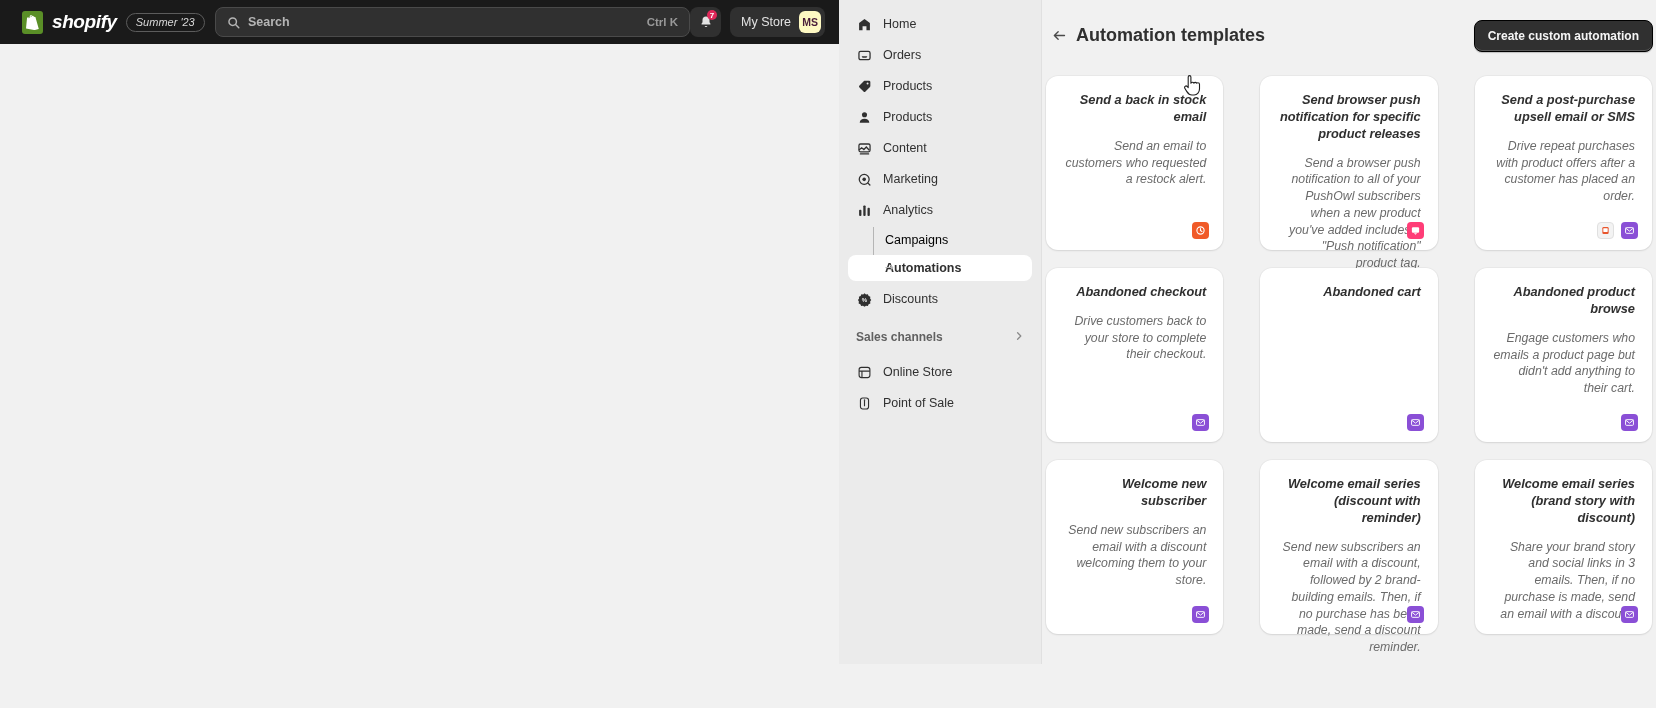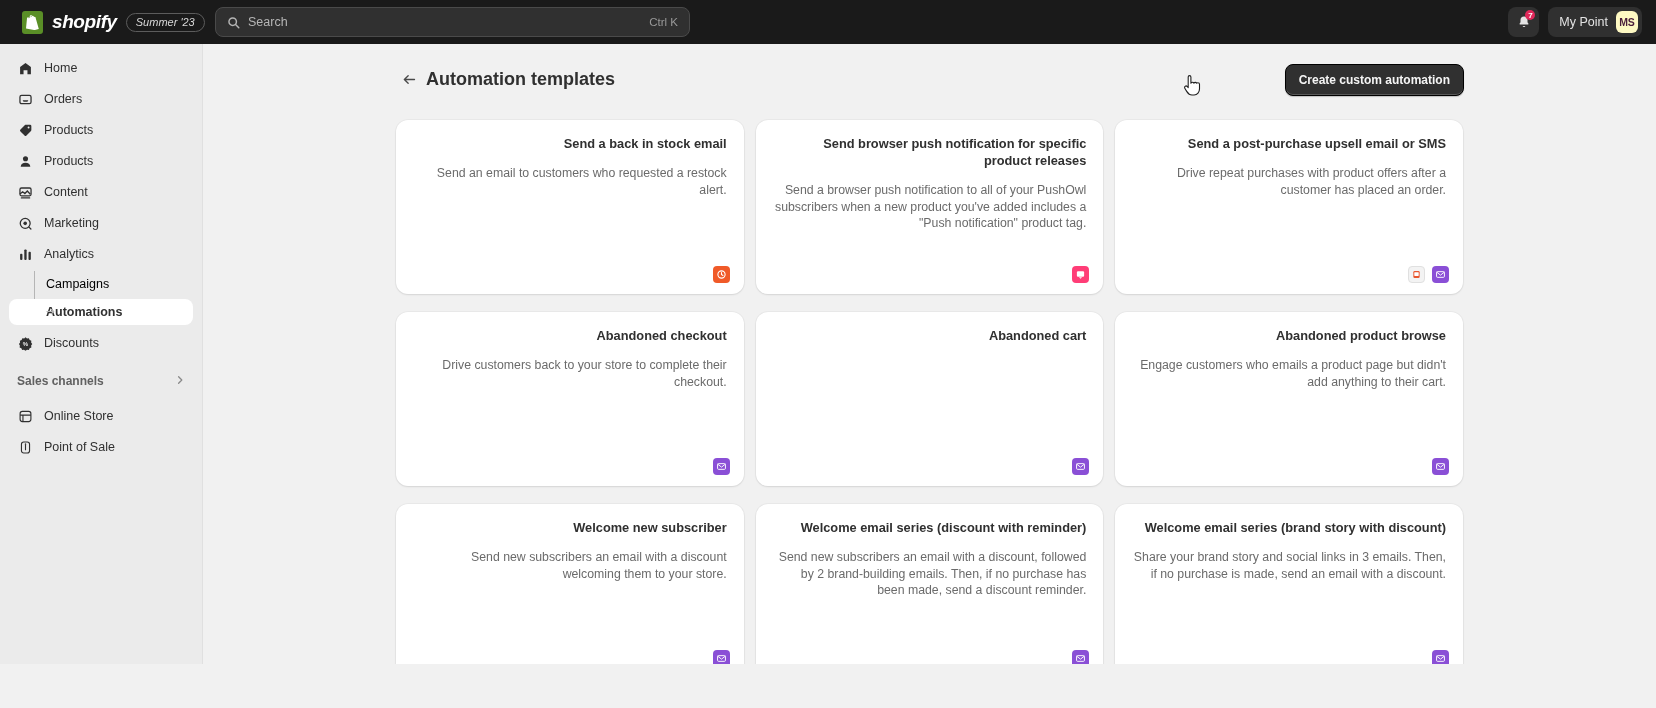--- a/index.html
+++ b/index.html
@@ -2,42 +2,42 @@
 <html><head>
 <meta charset="utf-8">
 <style>
   * { box-sizing: border-box; margin: 0; padding: 0; }
   html, body {
     width: 1656px; height: 708px;
     font-family: "Liberation Sans", sans-serif;
     background: #f1f1f1;
     overflow: hidden;
   }
-  .app { position: relative; width: 1656px; height: 664px; display: flex; flex-direction: column; }
+  .app { position: relative; width: 1656px; height: 664px; display: flex; flex-direction: row; }
 
   
   .topbar {
     height: 44px; min-height: 44px; background: #1a1a1a;
     display: flex; align-items: center; position: relative; z-index: 20;
   }
   .brand { display: flex; align-items: center; gap: 9px; padding-left: 22px; width: 215px; }
   .logo-mark {
     width: 21px; height: 23px; background: #5a8f27; border-radius: 3px;
     position: relative; display: flex; align-items: center; justify-content: center;
   }
   .logo-mark svg { display: block; }
   .logo-word {
     color: #ffffff; font-size: 19px; font-weight: 700; font-style: italic;
     letter-spacing: -0.4px;
   }
   .badge-season {
     border: 1px solid #5c5c5c; border-radius: 11px; color: #d8d8d8;
     font-size: 11px; font-style: italic; padding: 2px 9px 3px; white-space: nowrap;
   }
-  .search-wrap { flex: 1; display: flex; justify-content: flex-start; }
+  .search-wrap { flex: 1; display: flex; justify-content: flex-start; font-weight: bold; }
   .searchbox {
     width: 475px; height: 30px; background: #303030; border: 1px solid #4a4a4a;
     border-radius: 8px; display: flex; align-items: center; padding: 0 11px; gap: 8px;
   }
   .searchbox .s-icon { flex: 0 0 auto; display: flex; }
   .searchbox .s-text { color: #b5b5b5; font-size: 12.5px; flex: 1; }
   .searchbox .s-kbd { color: #999999; font-size: 11.5px; white-space: nowrap; }
   .top-right { display: flex; align-items: center; gap: 9px; padding-right: 14px; }
   .bell-btn {
     width: 31px; height: 30px; background: #303030; border-radius: 8px;
@@ -100,21 +100,21 @@
   .page-title { font-size: 18px; font-weight: 700; color: #303030; margin-left: 4px; }
   .primary-btn {
     position: absolute; right: 3px; top: 20px; background: #303030; color: #f5f5f5;
     font-size: 12px; font-weight: 600; border-radius: 8px; padding: 8px 13px;
     border: 1px solid #000; box-shadow: 0 -1px 0 0 rgba(255,255,255,0.2) inset, 0 1px 1px rgba(0,0,0,0.2);
     white-space: nowrap;
   }
 
   .grid {
     max-width: 1075px; margin: 0 auto; padding: 28px 4px 0 4px;
-    display: grid; grid-template-columns: repeat(3, 1fr); gap: 18px 12px;
+    display: grid; grid-template-columns: repeat(3, 1fr); gap: 18px 37px; font-style: italic;
   }
   .card {
     background: #ffffff; border-radius: 12px; padding: 16px 17px 12px;
     box-shadow: 0 1px 2px rgba(0,0,0,0.09), 0 0 0 1px rgba(0,0,0,0.03);
     height: 174px; display: flex; flex-direction: column; position: relative;
   }
   .card-title { font-size: 12.8px; font-weight: 700; color: #303030; line-height: 1.32; margin-bottom: 12px; }
   .card-desc { font-size: 12.3px; color: #6b6b6b; line-height: 1.36; }
   .card-icons { position: absolute; right: 14px; bottom: 11px; display: flex; gap: 7px; align-items: center; }
   .app-badge {
@@ -155,21 +155,21 @@
     </div>
 
     <div class="top-right">
       <div class="bell-btn">
         <svg width="14" height="14" viewBox="0 0 20 20" fill="#e3e3e3">
             <path d="M10 2a5 5 0 0 0-5 5v3.2L3.6 12.6c-.3.5.1 1.1.7 1.1h11.4c.6 0 1-.6.7-1.1L15 10.2V7a5 5 0 0 0-5-5zm0 15.2a2.1 2.1 0 0 0 2-1.5H8a2.1 2.1 0 0 0 2 1.5z"></path>
           </svg>
         <span class="bell-badge">7</span>
       </div>
       <div class="store-chip">
-        <span class="store-name">My Point</span>
+        <span class="store-name">My Store</span>
         <span class="store-avatar">MS</span>
       </div>
     </div>
   </div>
 
   <div class="body-row">
 
     <div class="sidebar">
 
       <div class="nav-item">

